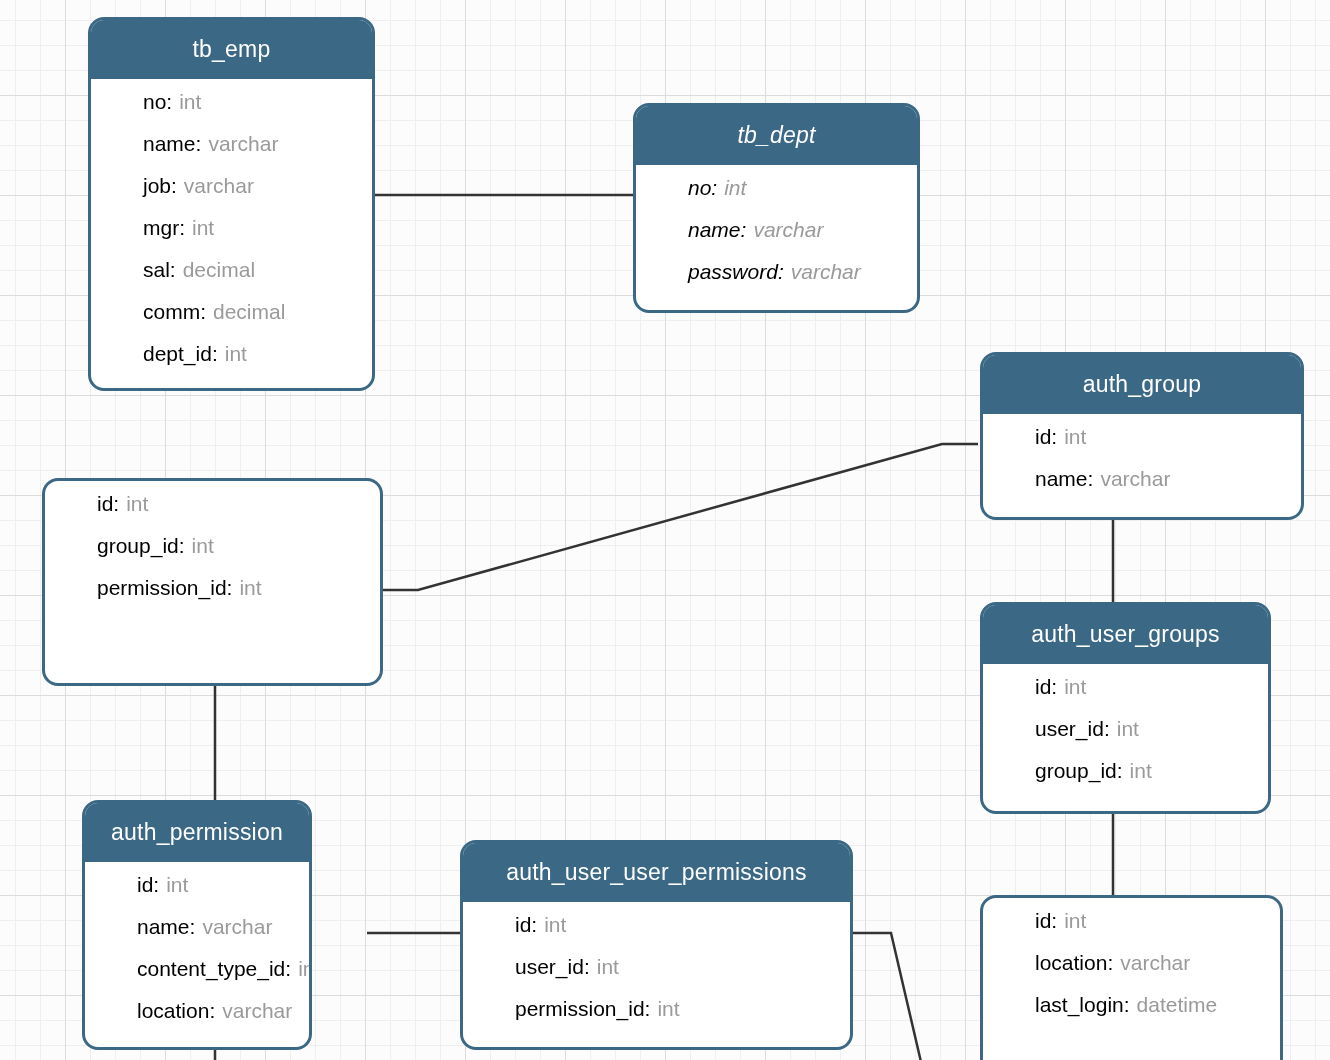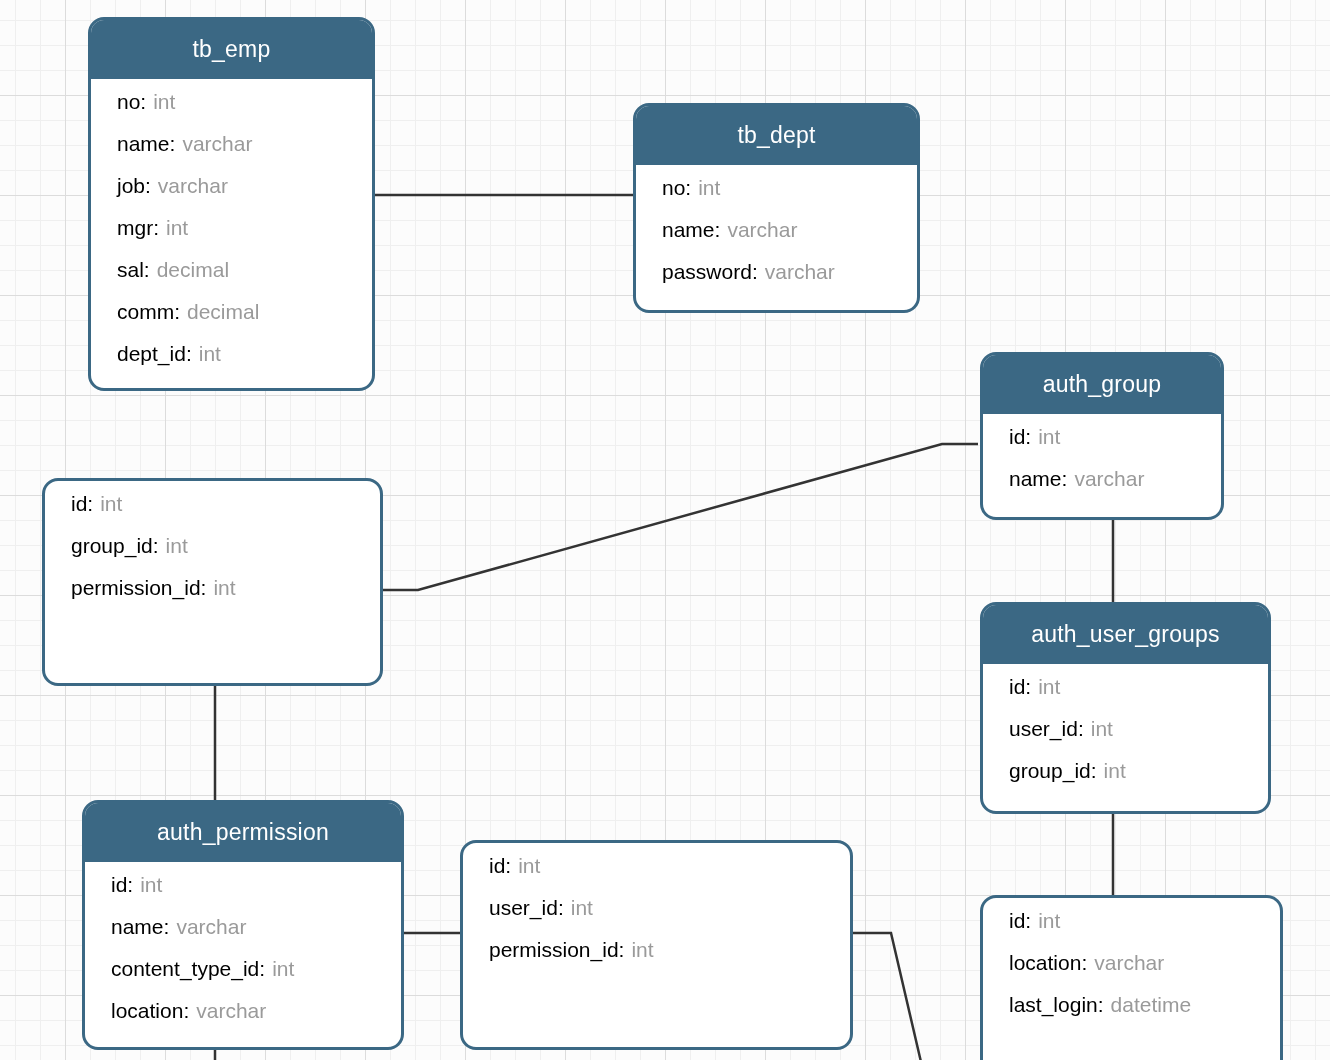--- a/index.html
+++ b/index.html
@@ -41,34 +41,34 @@
     align-items:center;
     justify-content:center;
     font-size:23px;
     letter-spacing:.2px;
   }
   .tbody{padding:2px 0 14px 0;}
   .row{
     height:42px;
     display:flex;
     align-items:center;
-    padding-left:26px;
+    padding-left:52px;
     font-size:21px;
     white-space:nowrap;
   }
   .fname{color:#000000;margin-right:7px;}
   .ftype{color:var(--type-gray);}
 
   
   #t-tb_emp{left:88px;top:4px;width:287px;height:374px;margin-top:13px;}
-  #t-tb_dept{left:633px;top:103px;width:287px;height:210px;}
-  #t-auth_group{left:980px;top:352px;width:244px;height:168px;}
+  #t-tb_dept{left:633px;top:103px;width:287px;height:210px;font-style:italic;}
+  #t-auth_group{left:980px;top:352px;width:324px;height:168px;}
   #t-auth_group_permissions{left:42px;top:478px;width:341px;height:208px;}
   #t-auth_user_groups{left:980px;top:602px;width:291px;height:212px;}
-  #t-auth_permission{left:82px;top:800px;width:322px;height:250px;}
+  #t-auth_permission{left:82px;top:800px;width:230px;height:250px;}
   #t-auth_user_user_permissions{left:460px;top:840px;width:393px;height:210px;}
   #t-auth_user{left:980px;top:895px;width:303px;height:208px;}
 </style>
 </head>
 <body>
 
 <svg class="connectors" viewBox="0 0 1330 1060">
   <polyline points="375,195 633,195"></polyline>
   <polyline points="383,590 418,590 942,444 978,444"></polyline>
   <polyline points="1113,519 1113,603"></polyline>
@@ -206,20 +206,23 @@
         <span class="ftype">int</span>
       </div>
     <div class="row">
         <span class="fname">location:</span>
         <span class="ftype">varchar</span>
       </div>
   </div>
 </div>
 
 <div class="table" id="t-auth_user_user_permissions">
+  <div class="thead">
+      <span>auth_user_user_permissions</span>
+    </div>
   <div class="tbody">
     <div class="row">
         <span class="fname">id:</span>
         <span class="ftype">int</span>
       </div>
     <div class="row">
         <span class="fname">user_id:</span>
         <span class="ftype">int</span>
       </div>
     <div class="row">

